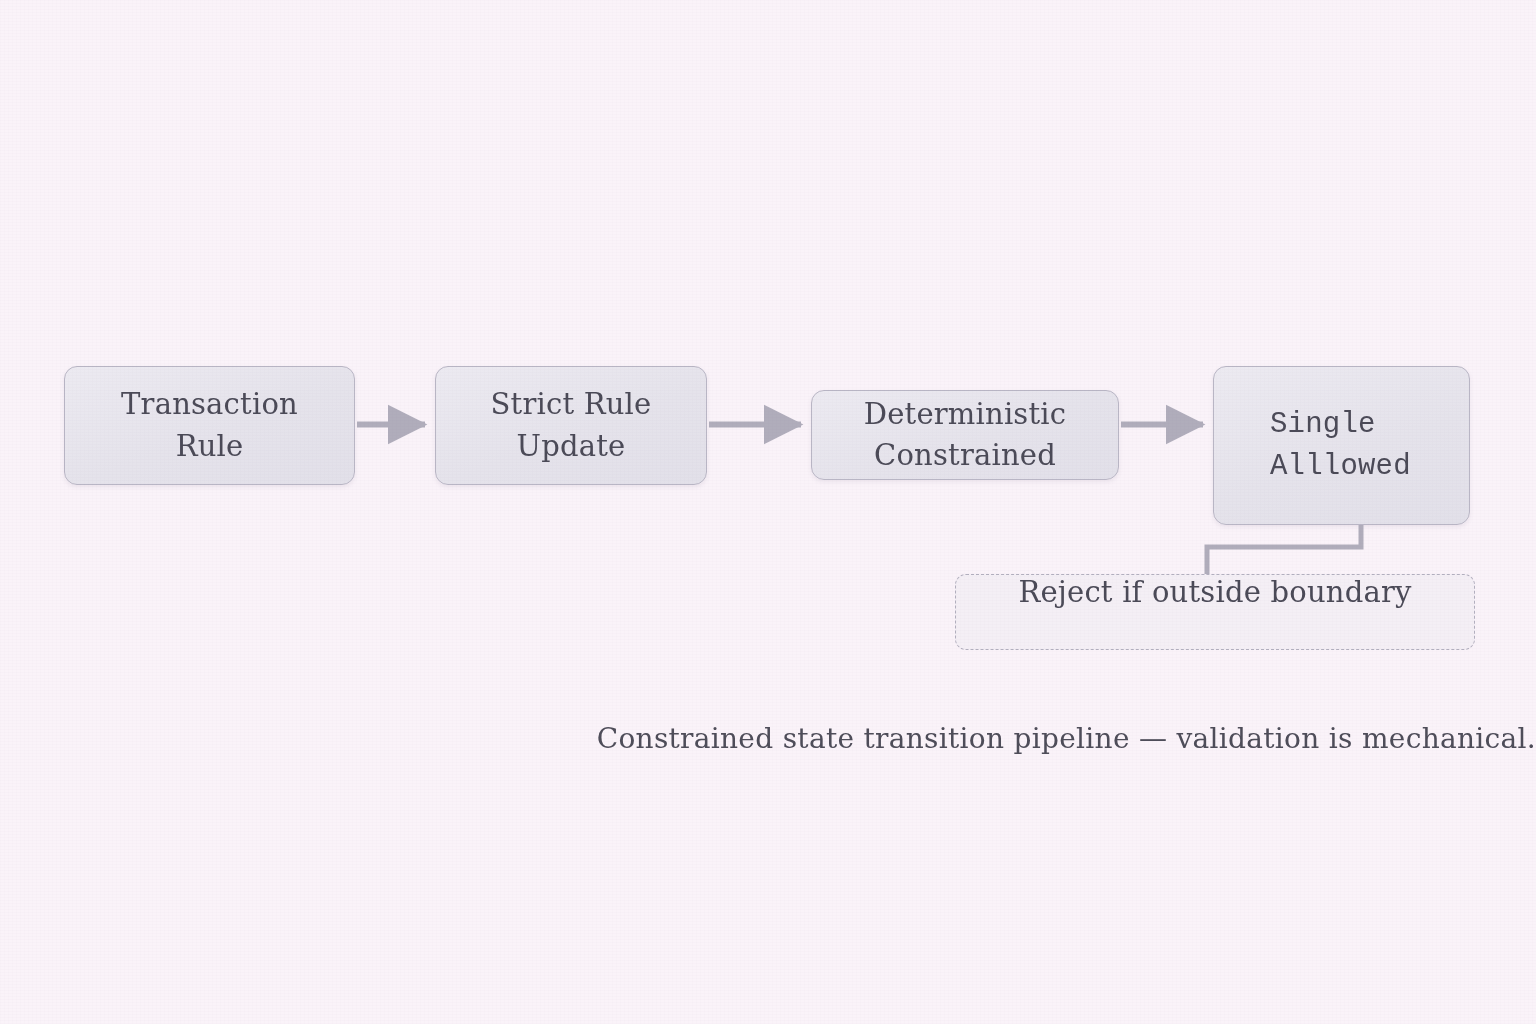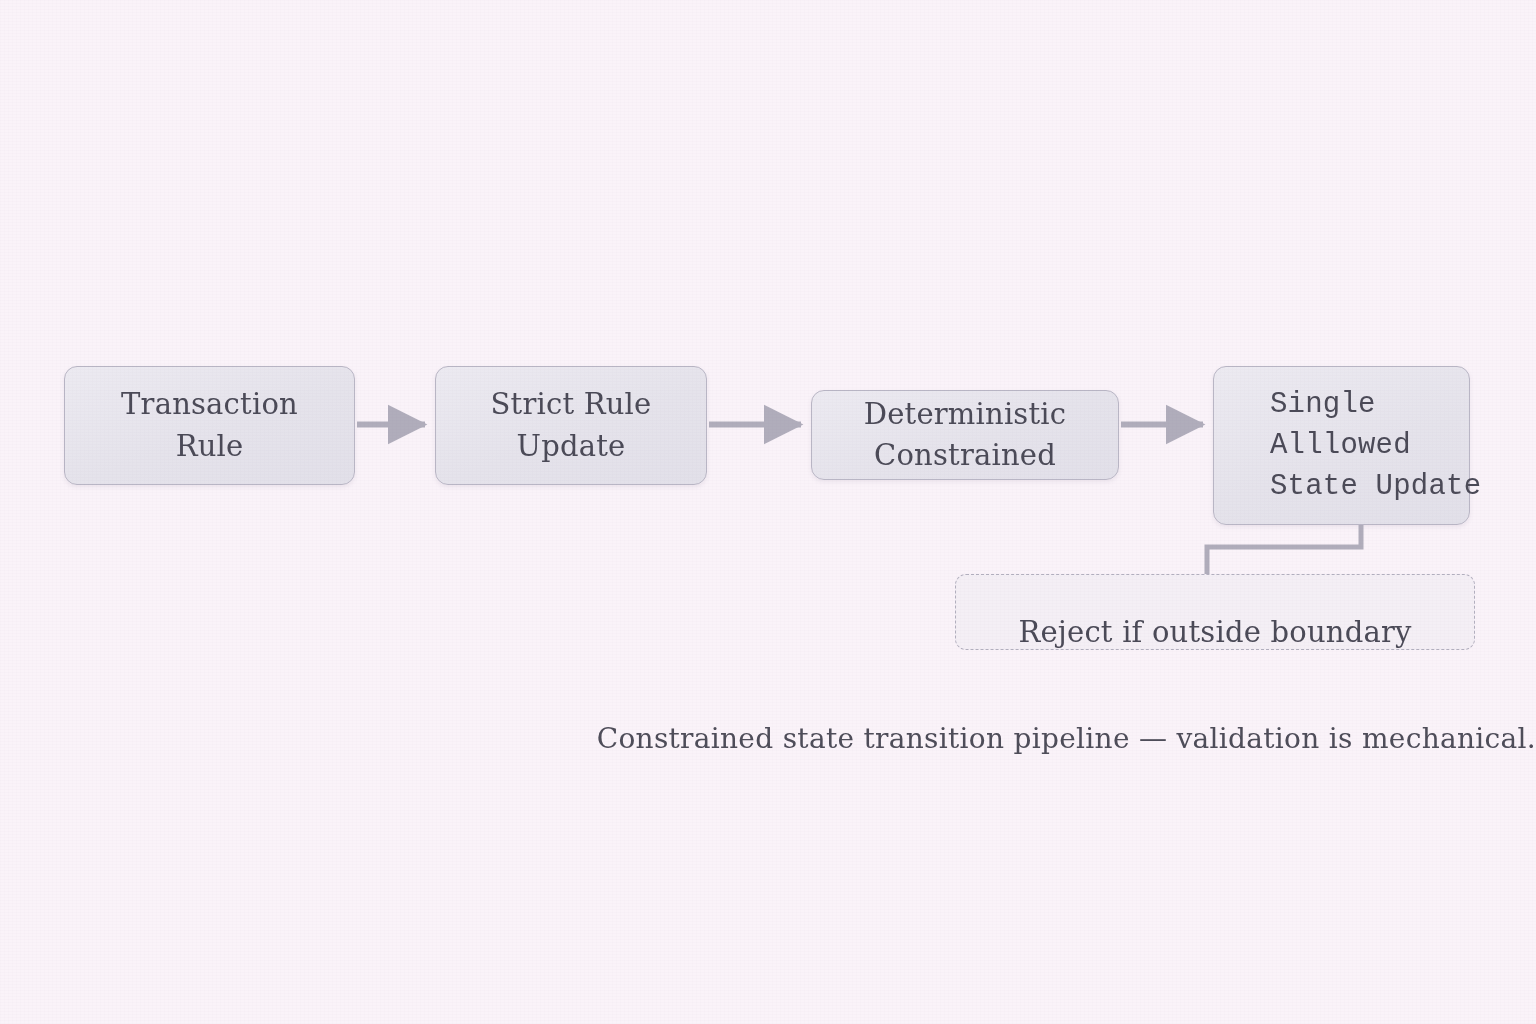--- a/index.html
+++ b/index.html
@@ -67,21 +67,21 @@
     position: absolute;
     left: 955px;
     top: 574px;
     width: 520px;
     height: 76px;
     box-sizing: border-box;
     background: rgba(238,235,242,0.55);
     border: 1.8px dashed #b2afbe;
     border-radius: 11px;
     display: flex;
-    align-items: flex-end;
+    align-items: flex-start;
     justify-content: center;
     color: #4b4a57;
     font-size: 29px;
     letter-spacing: 0.2px;
     white-space: nowrap;
   }
 
   
   #caption {
     position: absolute;
@@ -125,21 +125,20 @@
 </div>
 
 <div class="node" id="node-3">
   <span class="line">Deterministic</span>
   <span class="line">Constrained</span>
 </div>
 
 <div class="node" id="node-4">
   <span class="line">Single</span>
   <span class="line">Alllowed</span>
-  <span class="line">State Update</span>
 </div>
 
 <div id="note">
   <span>Reject if outside boundary</span>
 </div>
 
 <div id="caption">Constrained state transition pipeline — validation is mechanical.</div>
 
 <div id="grain"></div>
 

